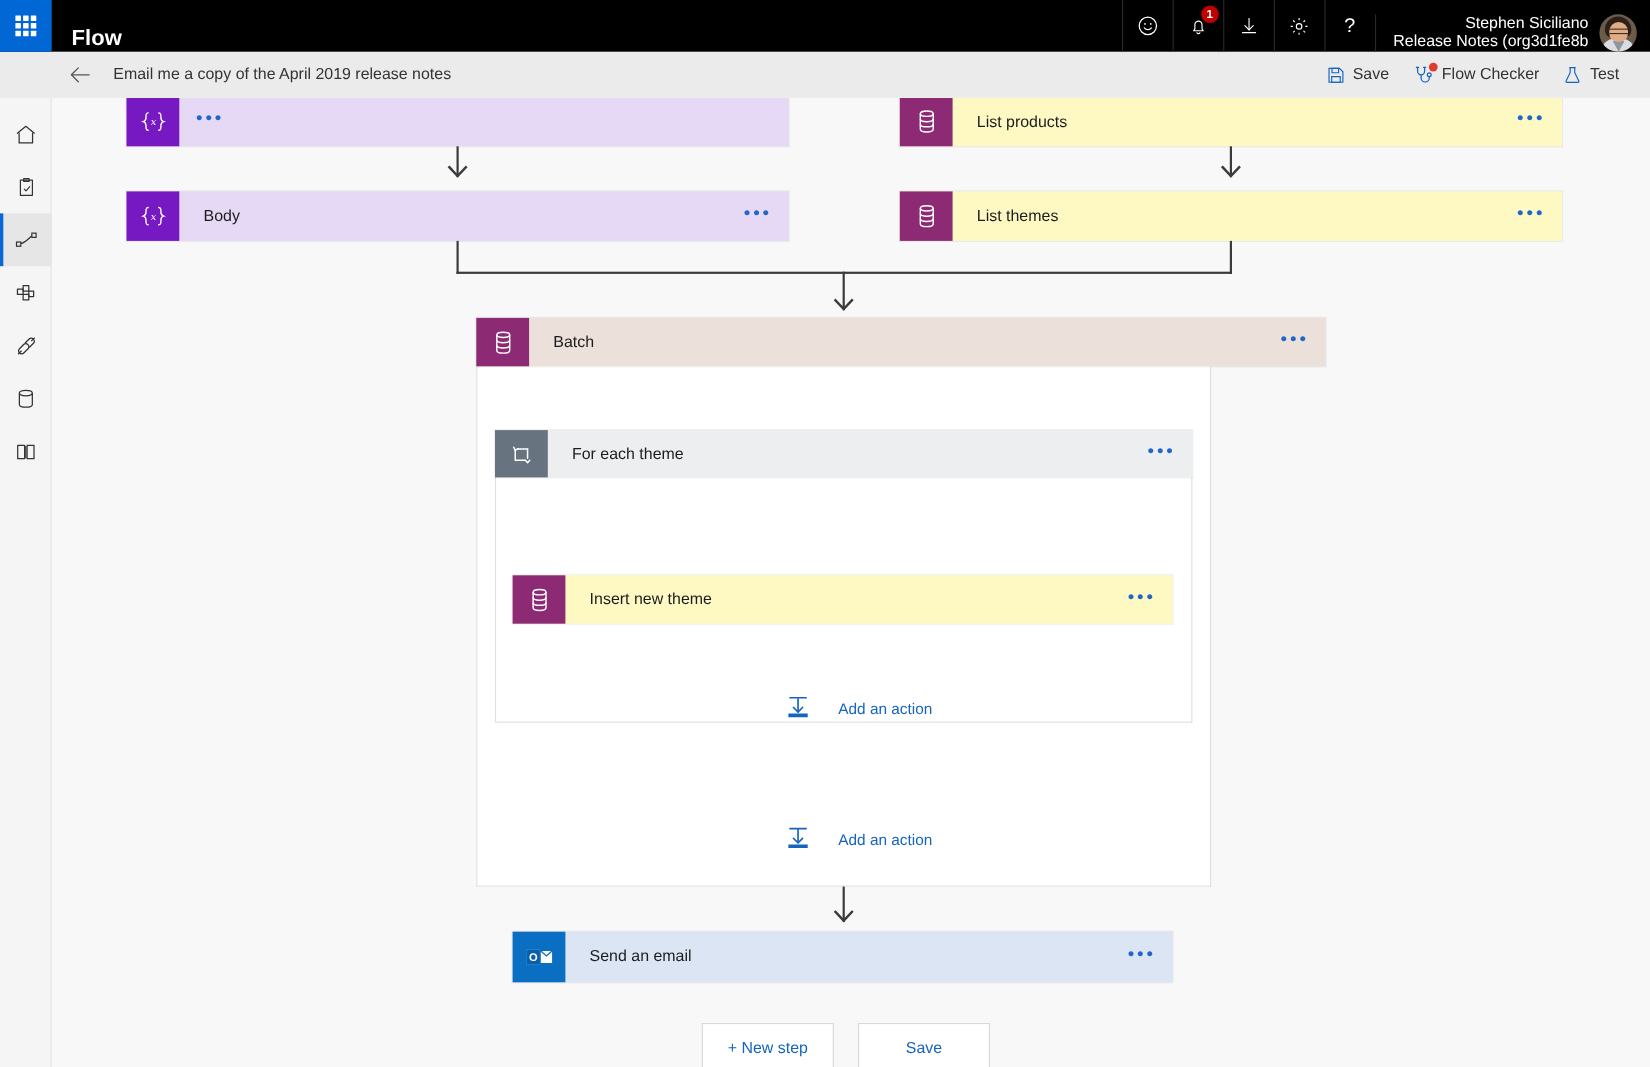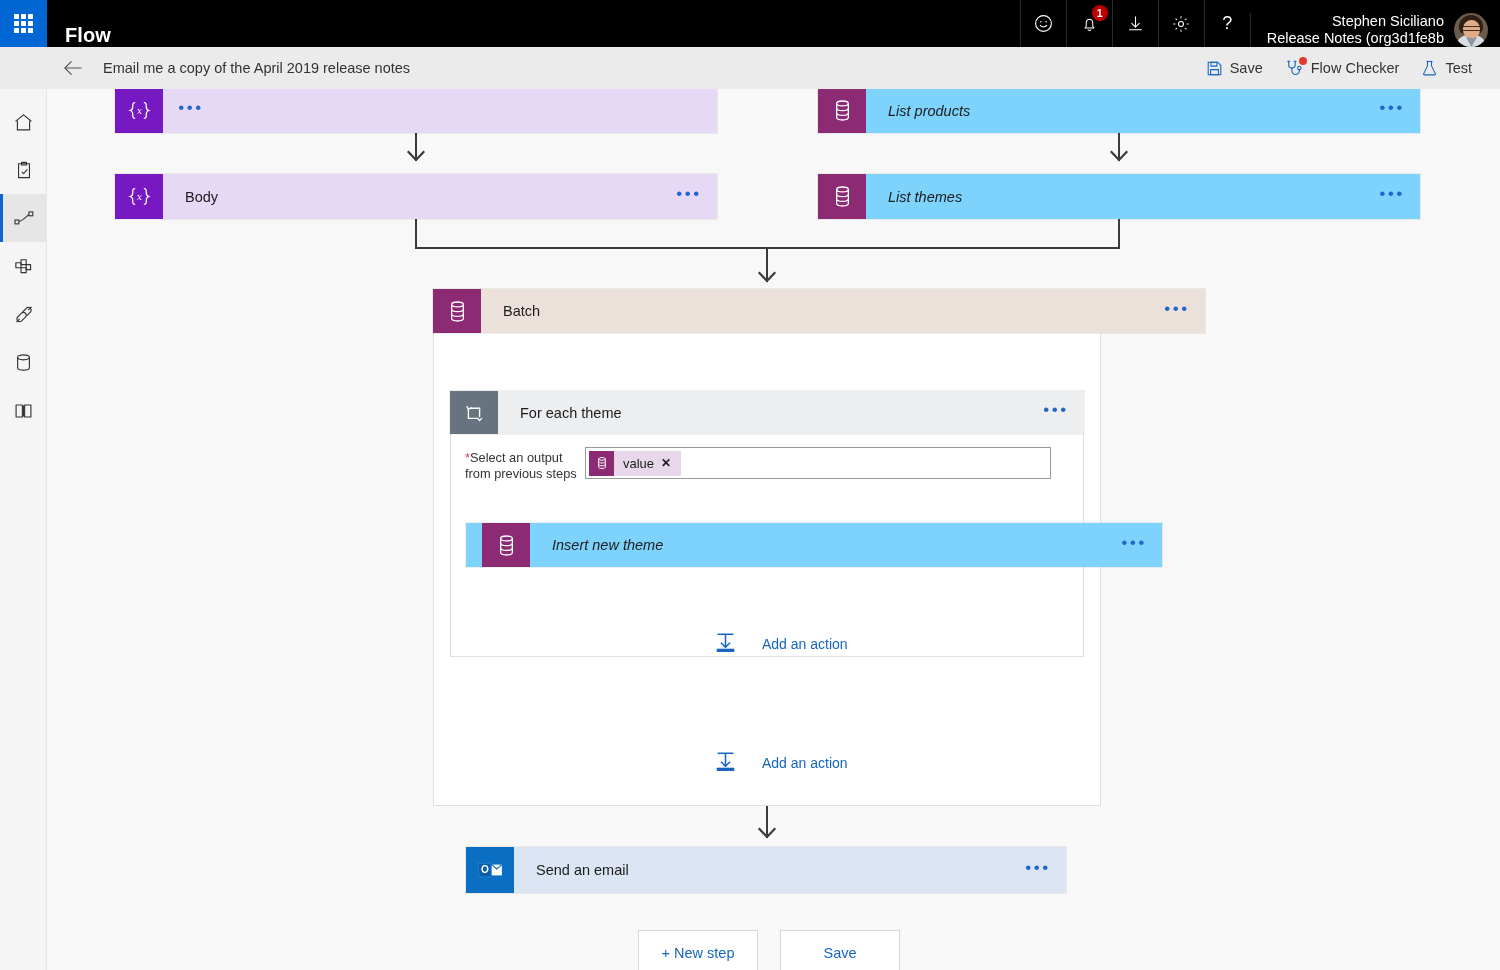--- a/index.html
+++ b/index.html
@@ -227,21 +227,21 @@
     padding-bottom: 5px;
     cursor: pointer;
   }
 
   .icon-variable { background: #7719c2; }
   .icon-cds      { background: #8c2a74; }
   .icon-loop     { background: #67737f; }
   .icon-outlook  { background: #0a6fc2; }
 
   .bg-variable { background: #e6d9f5; }
-  .bg-cds      { background: #7dd3fc; font-style: italic; }
+  .bg-cds      { background: #fef9c3; }
   .bg-scope    { background: #ece0da; }
   .bg-loop     { background: #eceef0; }
   .bg-outlook  { background: #dbe5f3; }
 
   
   .conn-v {
     position: absolute;
     width: 2px;
     background: #3b3b3b;
   }
@@ -632,42 +632,22 @@
         <path d="M5.4 7.2l2.7-1.4"></path>
         <path d="M16.6 6.2v8.4"></path>
         <path d="M7.6 6.2h9"></path>
         <path d="M14.6 16.4 16.6 18.6l2-2.2"></path>
       </svg>
     </div>
     <div class="node-title">For each theme</div>
     <div class="node-menu">•••</div>
   </div>
 
-  <div class="field-row" style="left:417px; top:358px;">
-    <div class="field-label">
-      <span class="req-star">*</span><span>Select an output</span><br>
-      <span>from previous steps</span>
-    </div>
-    <div class="token-input">
-      <div class="token">
-        <div class="token-icon">
-          <svg width="12" height="14" viewBox="0 0 20 22" fill="none" stroke="#ffffff" stroke-width="1.6">
-            <ellipse cx="10" cy="4.2" rx="5.6" ry="2.3"></ellipse>
-            <path d="M4.4 4.2v13.6c0 1.27 2.51 2.3 5.6 2.3s5.6-1.03 5.6-2.3V4.2"></path>
-            <path d="M4.4 8.8c0 1.27 2.51 2.3 5.6 2.3s5.6-1.03 5.6-2.3"></path>
-            <path d="M4.4 13.3c0 1.27 2.51 2.3 5.6 2.3s5.6-1.03 5.6-2.3"></path>
-          </svg>
-        </div>
-        <div class="token-text">value</div>
-        <div class="token-x">✕</div>
-      </div>
-    </div>
-  </div>
-
-  <div class="node bg-cds" style="left:418px; top:434px; width:696px; height:44px;padding-left:16px;">
+
+  <div class="node bg-cds" style="left:418px; top:434px; width:600px; height:44px;">
     <div class="node-icon icon-cds">
       <svg width="21" height="23" viewBox="0 0 20 22" fill="none" stroke="#ffffff" stroke-width="1.25">
         <ellipse cx="10" cy="4.2" rx="5.6" ry="2.3"></ellipse>
         <path d="M4.4 4.2v13.6c0 1.27 2.51 2.3 5.6 2.3s5.6-1.03 5.6-2.3V4.2"></path>
         <path d="M4.4 8.8c0 1.27 2.51 2.3 5.6 2.3s5.6-1.03 5.6-2.3"></path>
         <path d="M4.4 13.3c0 1.27 2.51 2.3 5.6 2.3s5.6-1.03 5.6-2.3"></path>
       </svg>
     </div>
     <div class="node-title">Insert new theme</div>
     <div class="node-menu">•••</div>

